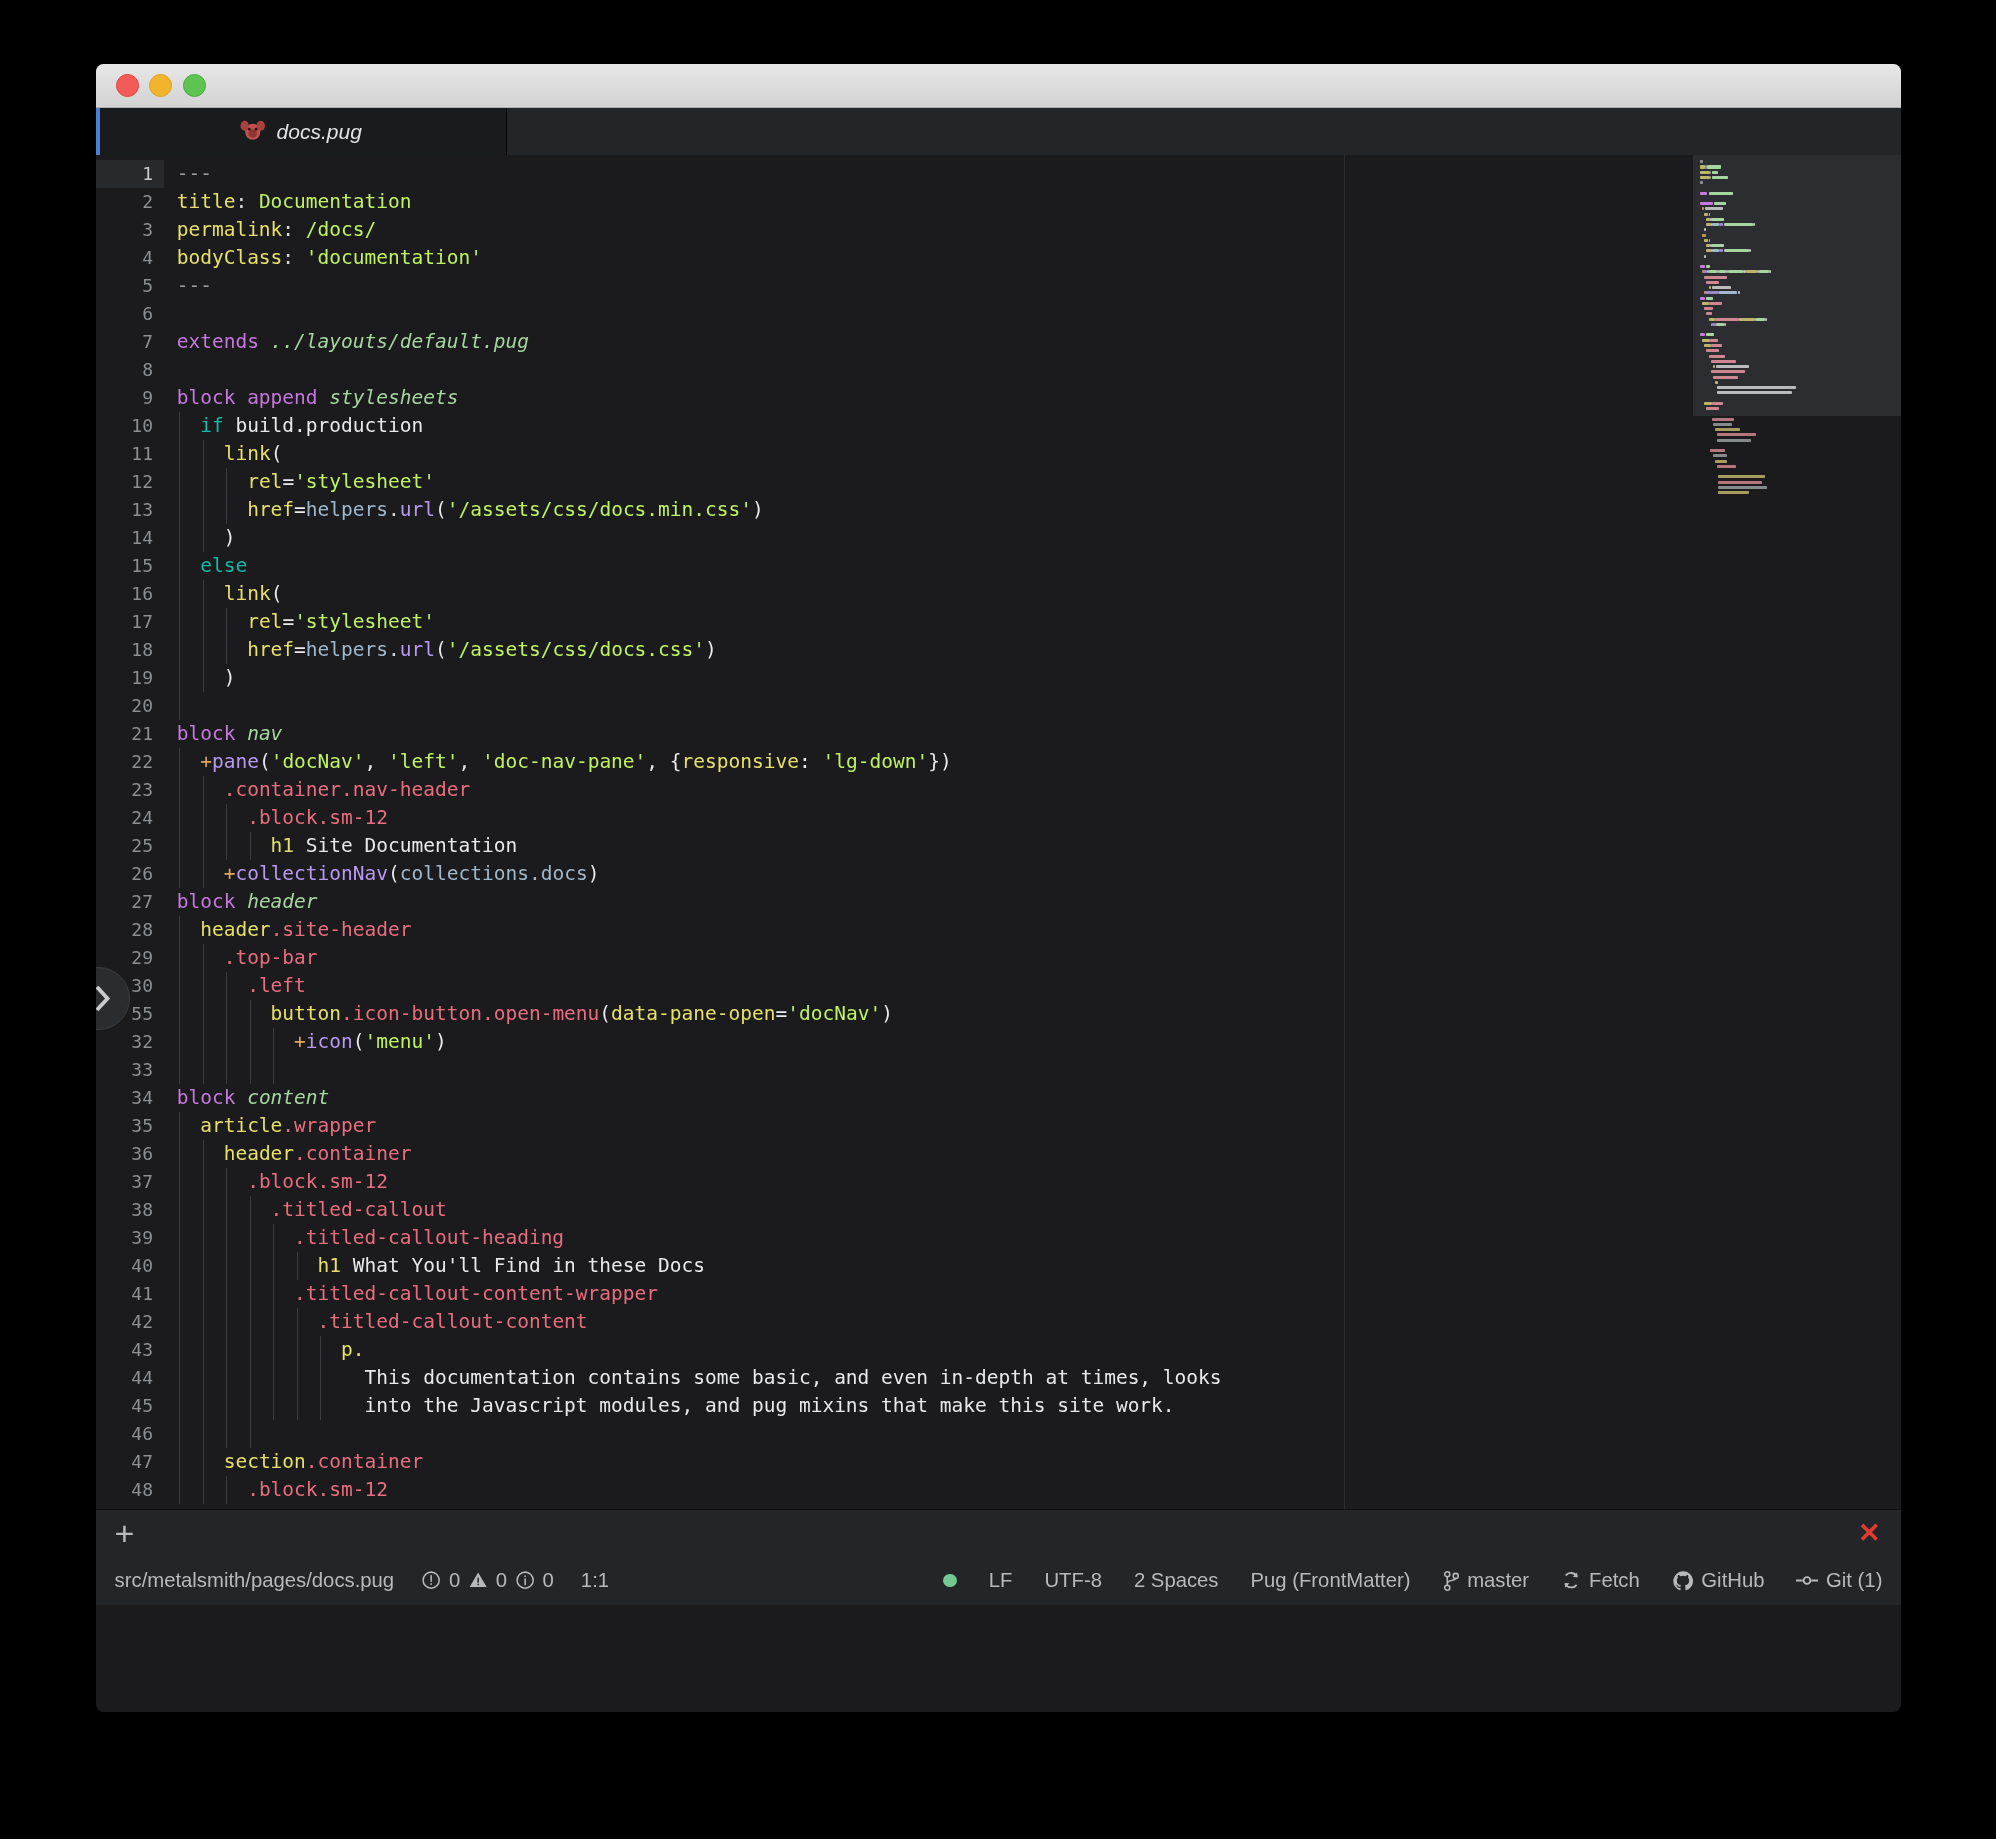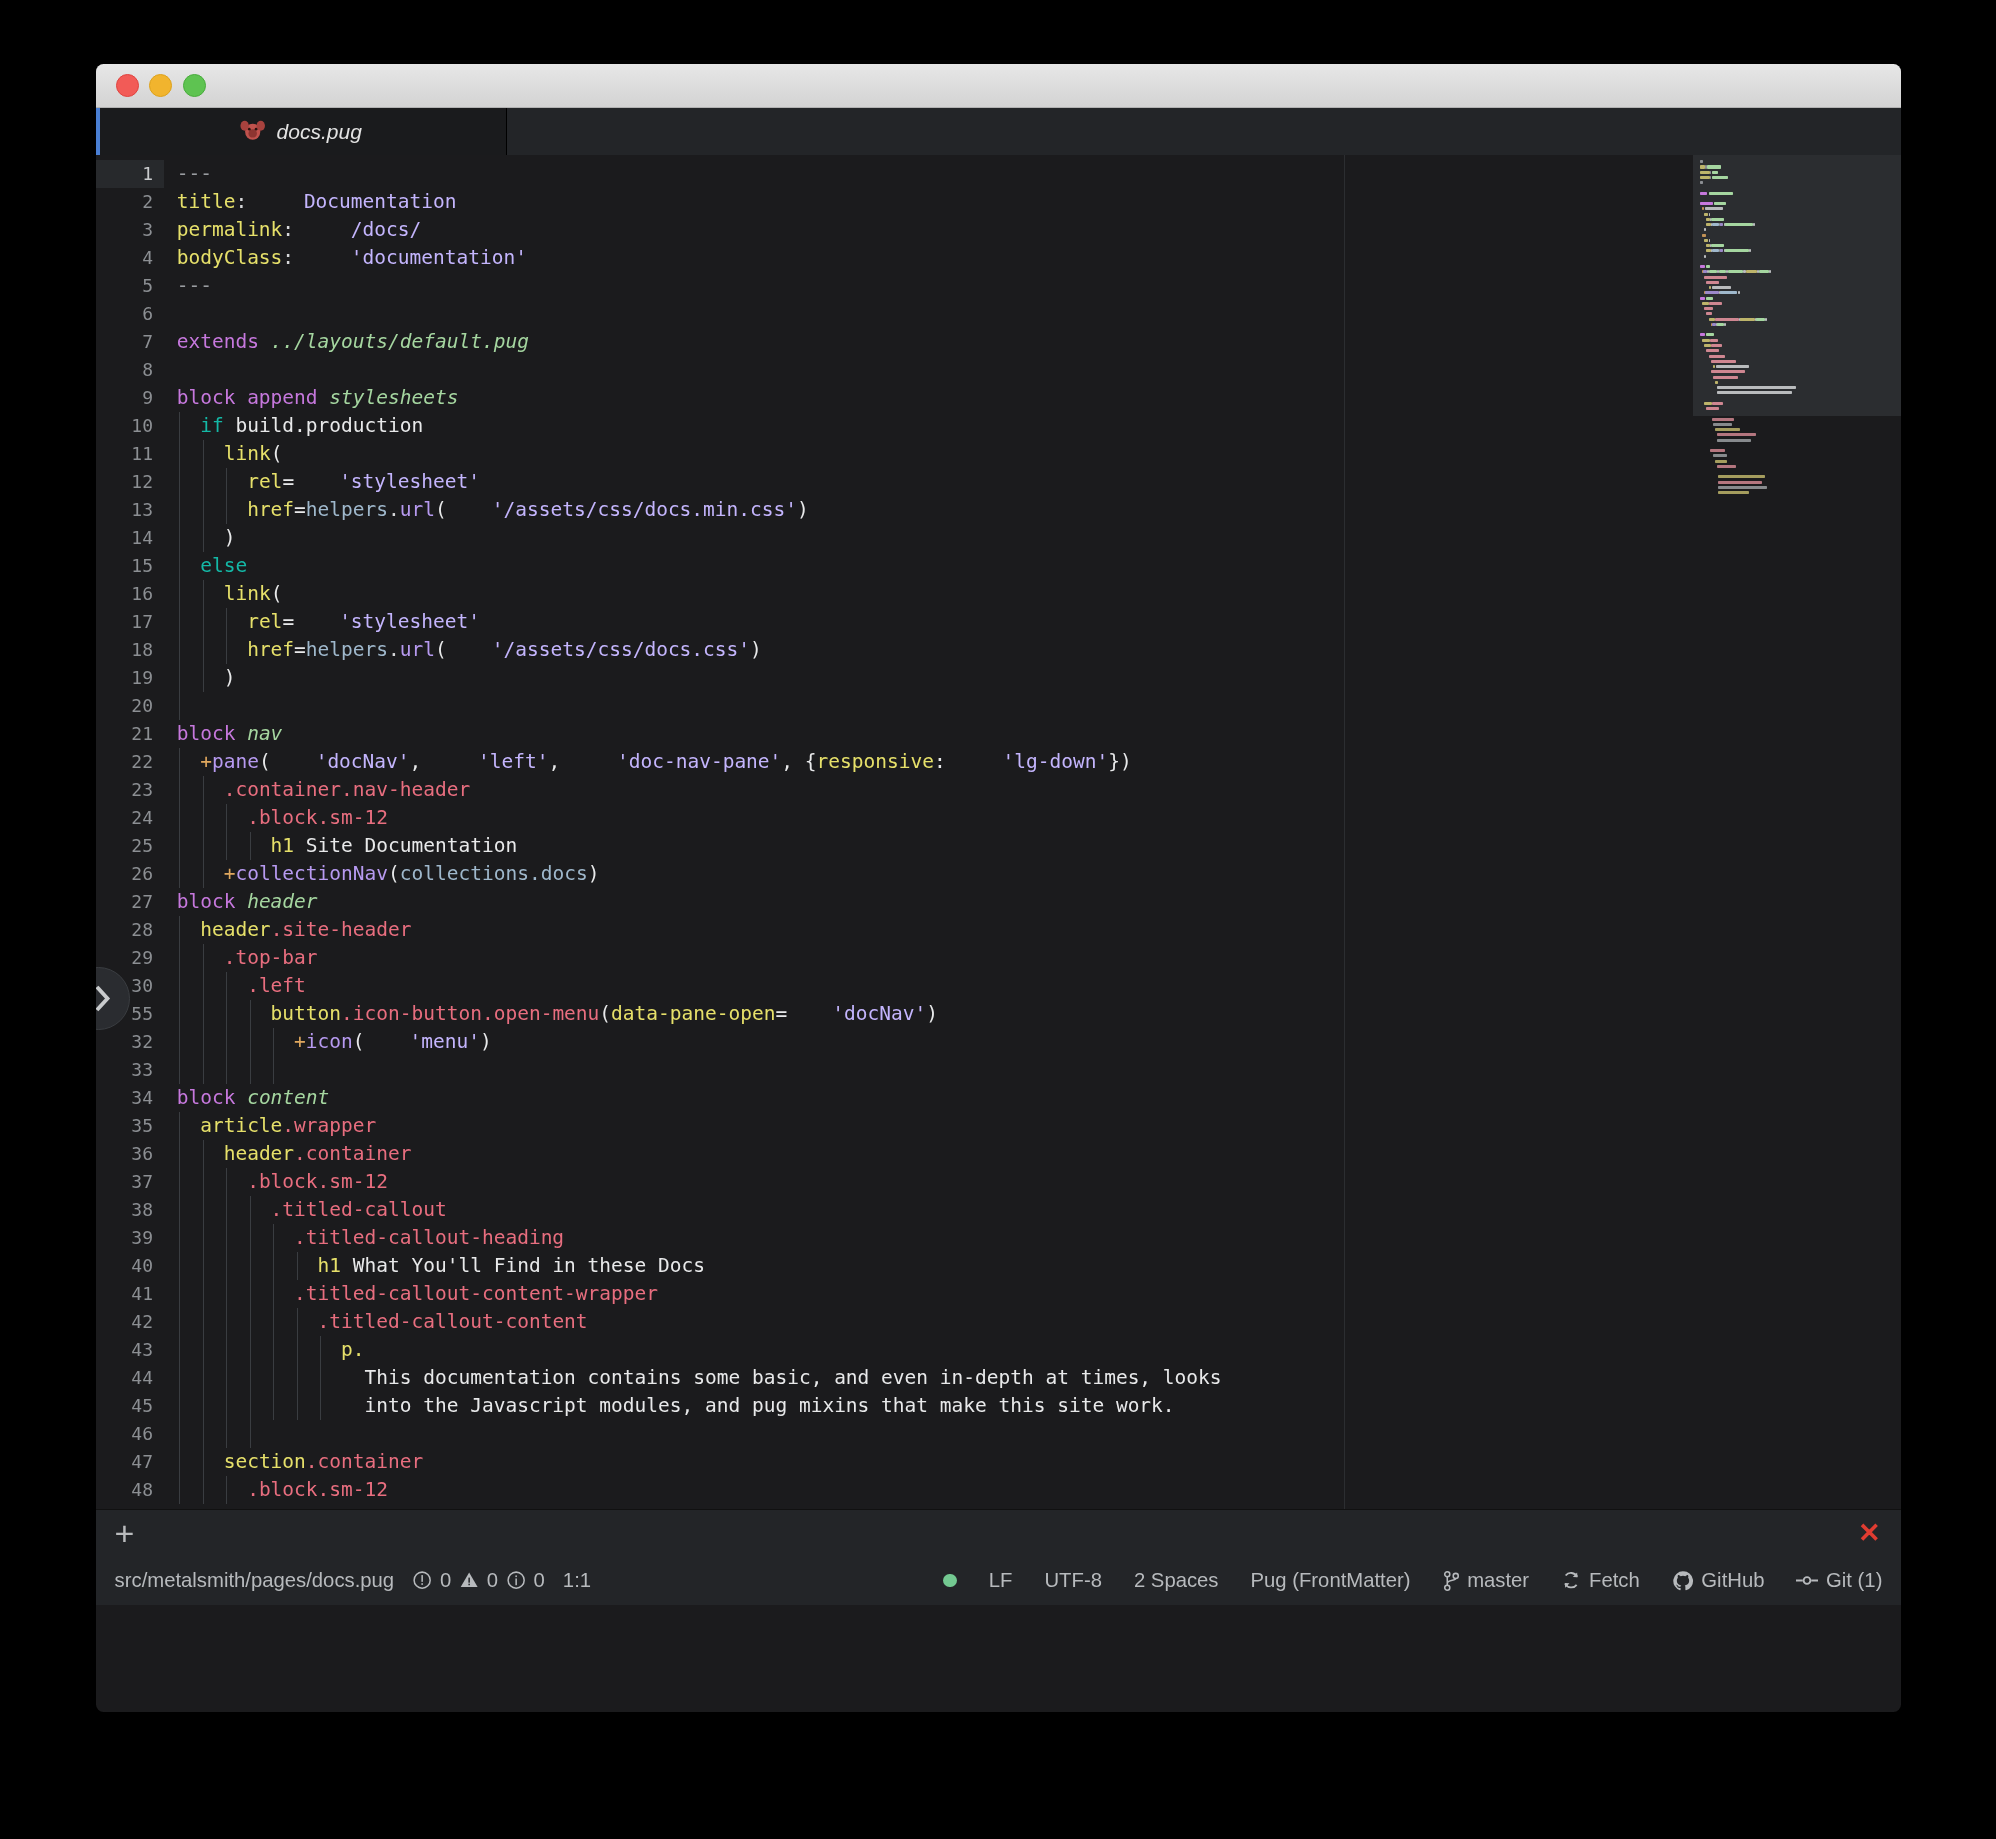--- a/index.html
+++ b/index.html
@@ -65,21 +65,21 @@
 
   
   .ig { position:absolute; top:0; bottom:0; width:0.8px; background:#3a3d41; }
 
   
   .t-punc   { color:#d7d8da; }
   .t-key    { color:#c678dd; }        
   .t-kw     { color:#14b8a6; }        
   .t-tag    { color:#e6e06a; }        
   .t-cls    { color:#e86e7f; }        
-  .t-str    { color:#c4b5fd;margin-left:45px; }        
+  .t-str    { color:#bef264; }        
   .t-mixin  { color:#b79af0; }        
   .t-plus   { color:#e0a85e; }        
   .t-var    { color:#9fb8cc; }        
   .t-ital   { color:#a5d6a0; font-style:italic; }   
   .t-path   { color:#a5d6a0; font-style:italic; }
   .t-txt    { color:#e8e9ea; }        
   .t-dash   { color:#9a9da1; }
   .t-op     { color:#e8e9ea; }
 
   
@@ -105,21 +105,21 @@
     padding:0 20.3px 0 18.6px;
   }
   #plus-btn { color:#b9bbbd; font-size:34px; line-height:1; font-weight:300; }
   #close-x { color:#e03c31; font-size:27px; line-height:1; font-weight:700; }
 
   
   #statusbar {
     height:49px; background:#232528; display:flex; align-items:center;
     padding:0 18.6px; font-size:20.3px; color:#b7babd; gap:0;
   }
-  .sb-left { display:flex; align-items:center; gap:18px; }
+  .sb-left { display:flex; align-items:center; gap:27px; }
   .sb-right { display:flex; align-items:center; gap:32px; margin-left:auto; }
   .sb-item { display:flex; align-items:center; gap:7.6px; }
   .sb-diag { display:flex; align-items:center; gap:7.6px; }
   .dot-green { width:13.6px; height:13.6px; border-radius:50%; background:#73c991; }
   .ico { display:inline-flex; align-items:center; }
 </style>
 </head>
 <body>
 
 <div id="window">

